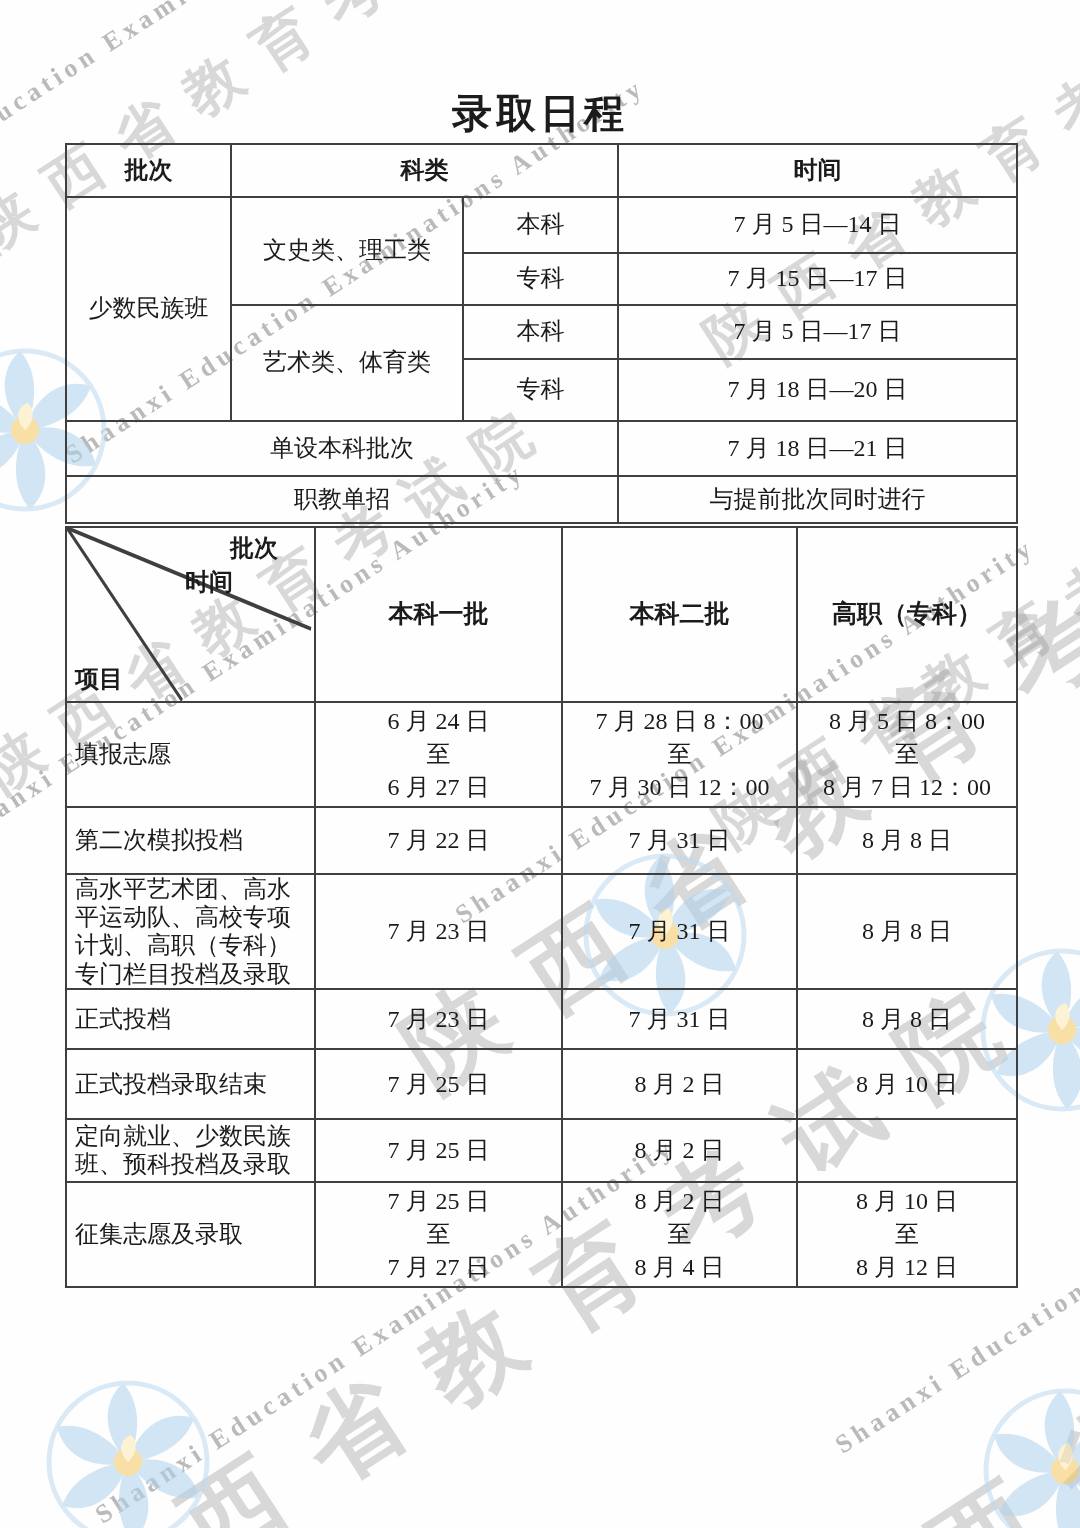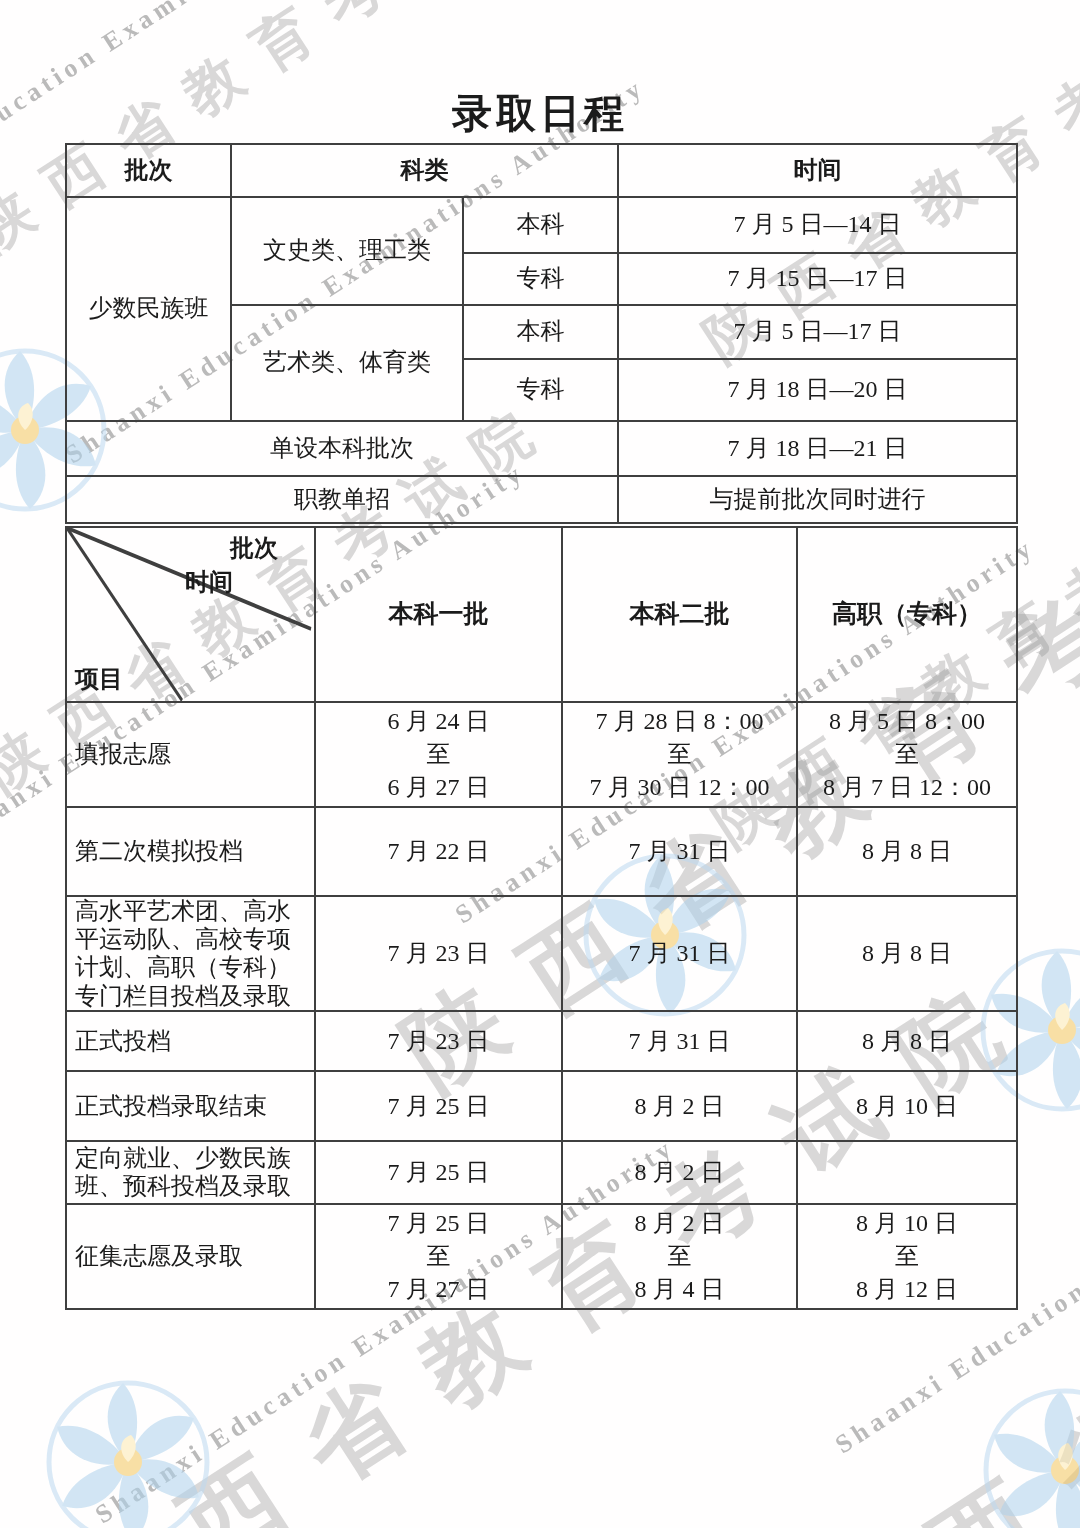--- a/index.html
+++ b/index.html
@@ -163,21 +163,21 @@
         <td class="c">6 月 24 日
 至
 6 月 27 日</td>
         <td class="c">7 月 28 日 8：00
 至
 7 月 30 日 12：00</td>
         <td class="c">8 月 5 日 8：00
 至
 8 月 7 日 12：00</td>
       </tr>
-      <tr style="height:89px">
+      <tr style="height:67px">
         <td class="l">第二次模拟投档</td>
         <td class="c">7 月 22 日</td>
         <td class="c">7 月 31 日</td>
         <td class="c">8 月 8 日</td>
       </tr>
       <tr style="height:103px">
         <td class="l" style="line-height:1.18;padding-top:0;padding-bottom:0;">高水平艺术团、高水平运动队、高校专项计划、高职（专科）专门栏目投档及录取</td>
         <td class="c">7 月 23 日</td>
         <td class="c">7 月 31 日</td>
         <td class="c">8 月 8 日</td>

